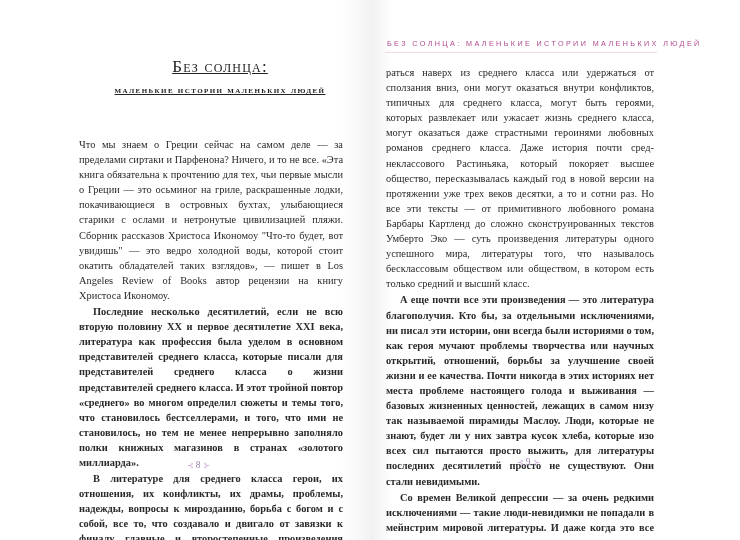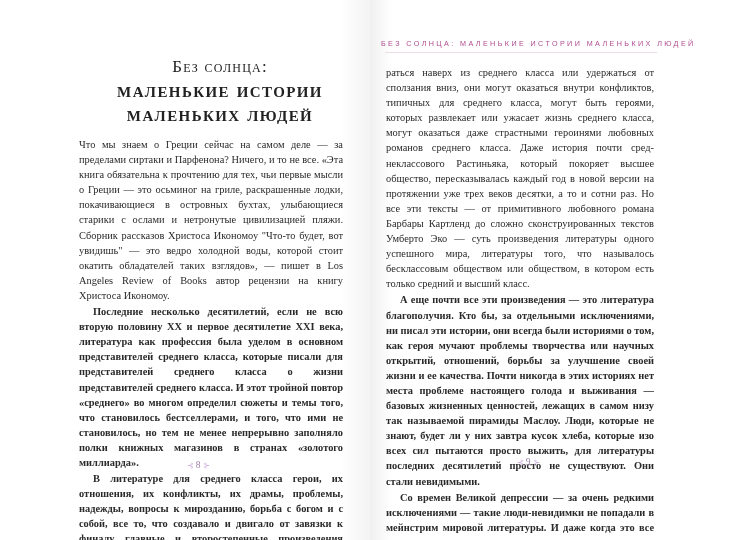--- a/index.html
+++ b/index.html
@@ -11,38 +11,38 @@
   }
   .spread { position: relative; width: 740px; height: 540px; display: flex; }
   .page { position: relative; width: 370px; height: 540px; box-sizing: border-box; }
   .page.left { background: linear-gradient(to right, #ffffff 0%, #ffffff 92%, #f4f3f3 100%); }
   .page.right { background: linear-gradient(to right, #f1f0f0 0%, #ffffff 6%, #ffffff 100%); }
 
   .chapter-title {
     position: absolute; left: 70px; top: 56px; width: 300px;
     text-align: center; color: #222;
     font-family: "Liberation Serif", serif;
-    font-variant: small-caps; letter-spacing: 1.2px;
+    font-variant: small-caps; letter-spacing: 1.2px; text-decoration: underline;
   }
   .chapter-title .line1 { font-size: 17px; line-height: 22px; }
-  .chapter-title .line2 { font-size: 21px; line-height: 24px; font-weight: bold; letter-spacing: 1.4px; }
+  .chapter-title .line2 { font-size: 10px; line-height: 24px; font-weight: bold; letter-spacing: 1.4px; }
 
   .body-text {
     position: absolute; width: 266px;
     font-family: "Liberation Serif", serif;
     font-size: 10.4px; line-height: 15.1px; text-align: justify;
     hyphens: manual; color: #2a2a2a;
   }
   .page.left .body-text { left: 78px; top: 136px; }
   .page.right .body-text { left: 15px; top: 64px; width: 270px; }
   .body-text p { margin: 1px; }
   .body-text p.indent { text-indent: 14px; font-weight: bold; }
 
   .running-head {
-    position: absolute; left: 11px; top: 39px; width: 272px;
+    position: absolute; left: 17px; top: 39px; width: 272px;
     font-family: "Liberation Sans", sans-serif;
     font-size: 7.2px; letter-spacing: 2.4px; color: #b04a8e;
     text-transform: uppercase; white-space: nowrap;
   }
   .running-rule {
     position: absolute; left: 15px; top: 52px; width: 272px; height: 1px;
     background: #f0dbe8;
   }
 
   .folio {

